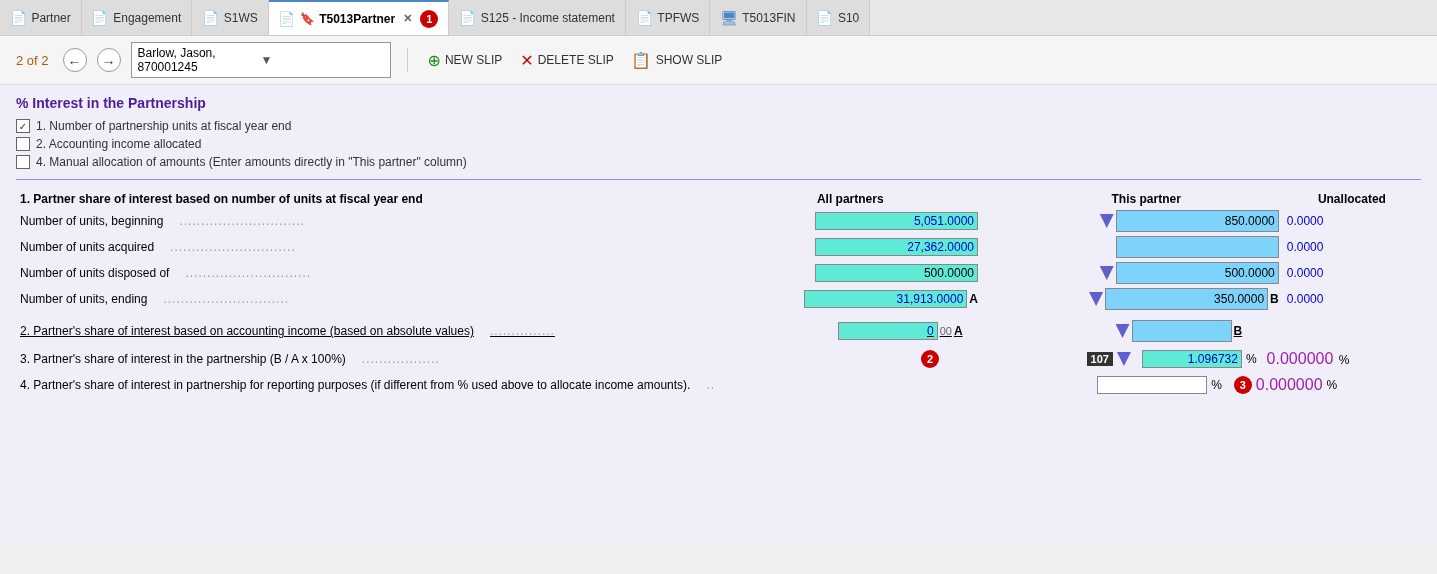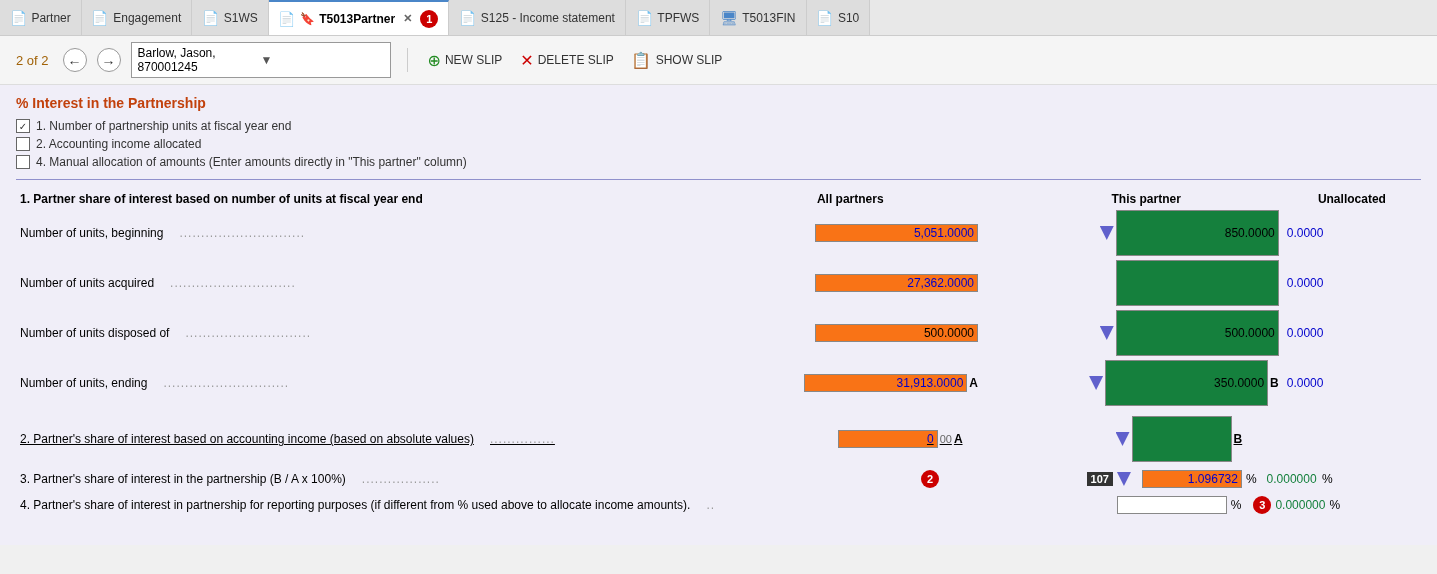--- a/index.html
+++ b/index.html
@@ -97,21 +97,21 @@
     .action-icon-teal { color: #008080; }
 
     
     .content {
       background: #f0eef8;
       padding: 10px 16px;
       min-height: 460px;
     }
 
     .section-title {
-      color: #c2410c;
+      color: #4c1d95;
       font-size: 14px;
       font-weight: bold;
       margin-bottom: 8px;
     }
 
     .allocation-label {
       font-size: 12px;
       margin-bottom: 6px;
       color: #000;
     }
@@ -145,33 +145,33 @@
     .col-all { text-align: right; width: 140px; }
     .col-this { text-align: right; width: 140px; }
     .col-unalloc { text-align: left; width: 100px; }
 
     .col-header { font-weight: bold; text-align: center; color: #000; font-size: 12px; padding-bottom: 4px; }
 
     .input-blue {
       color: #0000cc;
       text-align: right;
       border: 1px solid #888;
-      background: #f97316;
+      background: #5eead4;
       min-width: 100px;
       padding: 1px 3px;
       font-size: 12px;
       margin-left: 9px;
     }
     .input-black {
       color: #000;
       text-align: right;
       border: 1px solid #888;
-      background: #15803d;
+      background: #7dd3fc;
       min-width: 100px;
-      padding: 15px 3px;
+      padding: 3px 3px;
       font-size: 12px;
     }
     .input-white {
       color: #000;
       text-align: right;
       border: 1px solid #888;
       background: #fff;
       padding: 1px 3px;
       font-size: 12px;
     }
@@ -193,21 +193,21 @@
     .row107-badge {
       background: #333;
       color: #fff;
       font-weight: bold;
       font-size: 11px;
       padding: 1px 4px;
       margin-right: 2px;
     }
 
     .percent-symbol { font-size: 12px; color: #000; margin-left: 2px; }
-    .blue-percent { color: #15803d; font-size: 12px; margin-left: 2px; }
+    .blue-percent { color: #a21caf; font-size: 16px; margin-left: 2px; }
   </style>
 </head>
 <body>
 
 <div class="tab-bar">
   <div class="tab">
     <span class="tab-icon">📄</span>
     <span>Partner</span>
   </div>
   <div class="tab">

